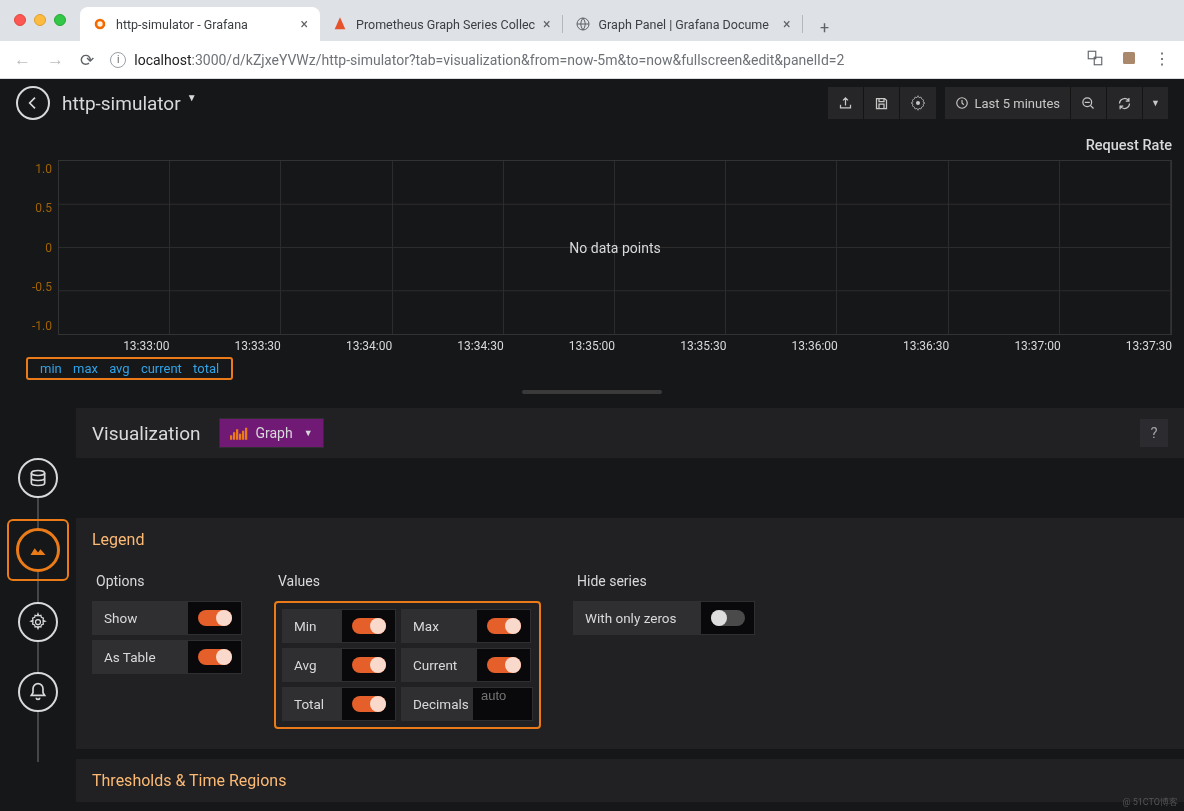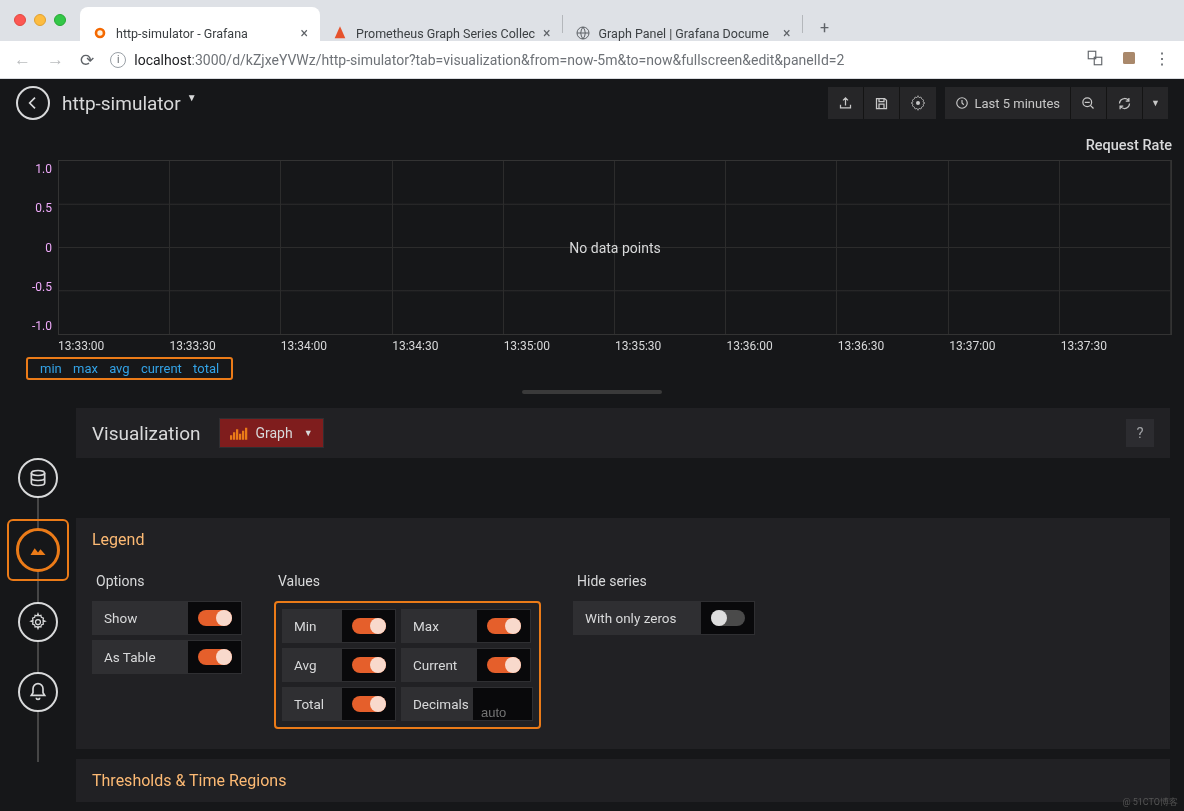--- a/index.html
+++ b/index.html
@@ -6,21 +6,21 @@
 body { font-family: -apple-system, BlinkMacSystemFont, "Segoe UI", Roboto, sans-serif; background: #161719; color: #d8d9da; width: 1184px; height: 811px; overflow: hidden; }
 
 
 .browser-chrome { background: #fff; }
 .tab-strip { height: 41px; background: #dee1e6; display: flex; align-items: flex-end; padding-left: 80px; position: relative; }
 .traffic-lights { position: absolute; left: 14px; top: 14px; display: flex; gap: 8px; }
 .traffic-light { width: 12px; height: 12px; border-radius: 50%; }
 .tl-red { background: #fc5753; border: 1px solid #e1483e; }
 .tl-yellow { background: #fdbc40; border: 1px solid #e0a02f; }
 .tl-green { background: #33c748; border: 1px solid #26a934; }
-.tab { height: 34px; min-width: 240px; background: #fff; border-radius: 8px 8px 0 0; display: flex; align-items: flex-end; padding: 0 12px; gap: 8px; font-size: 12.5px; color: #3c4043; position: relative; }
+.tab { height: 34px; min-width: 240px; background: #fff; border-radius: 8px 8px 0 0; display: flex; align-items: center; padding: 0 12px; gap: 8px; font-size: 12.5px; color: #3c4043; position: relative; }
 .tab.inactive { background: transparent; min-width: 240px; }
 .tab.inactive::after { content: ""; position: absolute; right: 0; top: 8px; height: 18px; width: 1px; background: #b4b7bb; }
 .tab-close { margin-left: auto; color: #5f6368; font-size: 14px; }
 .tab-favicon { width: 16px; height: 16px; display: flex; align-items: center; justify-content: center; }
 .new-tab { width: 28px; height: 28px; display: flex; align-items: center; justify-content: center; color: #5f6368; margin-left: 8px; }
 
 .url-bar { height: 38px; display: flex; align-items: center; padding: 0 14px; gap: 16px; background: #fff; border-bottom: 1px solid #dadce0; }
 .nav-btn { color: #5f6368; font-size: 17px; }
 .nav-btn.disabled { color: #babcbe; }
 .url-field { flex: 1; font-size: 14px; color: #202124; display: flex; align-items: center; gap: 8px; }
@@ -35,66 +35,66 @@
 .dash-title { font-size: 19px; color: #d8d9da; display: flex; align-items: flex-start; gap: 6px; }
 .header-toolbar { margin-left: auto; display: flex; gap: 9px; }
 .hbtn-group { display: flex; background: #262628; border-radius: 2px; }
 .hbtn { height: 32px; min-width: 36px; background: #262628; color: #c7c7c7; display: flex; align-items: center; justify-content: center; padding: 0 10px; font-size: 13px; gap: 6px; border-right: 1px solid #141414; }
 .hbtn:last-child { border-right: none; }
 
 
 .chart-panel { margin: 4px 12px 0 12px; }
 .chart-title { text-align: right; font-size: 14.5px; padding: 6px 0; color: #d8d9da; font-weight: 500; }
 .chart-grid { position: relative; height: 175px; display: flex; }
-.y-axis { width: 46px; display: flex; flex-direction: column; justify-content: space-between; align-items: flex-end; padding-right: 6px; font-size: 12px; color: #f0abfc; padding-top: 2px; padding-bottom: 2px; }
+.y-axis { width: 46px; display: flex; flex-direction: column; justify-content: space-between; align-items: flex-end; padding-right: 6px; font-size: 12px; color: #a16207; padding-top: 2px; padding-bottom: 2px; }
 .plot-area { flex: 1; border: 1px solid #333; position: relative; background: linear-gradient(to bottom, transparent 0%, transparent calc(25% - 1px), #2c2c2c 25%, transparent calc(25% + 1px), transparent calc(50% - 1px), #2c2c2c 50%, transparent calc(50% + 1px), transparent calc(75% - 1px), #2c2c2c 75%, transparent calc(75% + 1px)); }
 .plot-vgrid { position: absolute; top: 0; bottom: 0; left: 0; right: 0; display: flex; }
 .plot-vgrid span { flex: 1; border-right: 1px solid #2c2c2c; }
 .no-data { position: absolute; top: 50%; left: 50%; transform: translate(-50%, -50%); color: #d8d9da; font-size: 14px; }
 .x-axis { display: flex; padding-left: 46px; font-size: 12px; color: #d8d9da; margin-top: 4px; }
-.x-axis span { flex: 1; text-align: left; }
+.x-axis span { flex: 1; text-align: right; }
 .legend-row { text-align: left; padding: 4px 14px; }
 .legend-box { display: inline-block; border: 2px solid #eb7b18; border-radius: 3px; padding: 2px 8px; font-size: 13px; }
 .legend-box span { color: #33a2e5; margin: 0 4px; }
 .resize-handle { width: 140px; height: 4px; background: #3a3a3a; margin: 6px auto; border-radius: 2px; }
 
 
 .editor-area { display: flex; padding: 8px 0 0 0; }
 .side-tabs { width: 76px; display: flex; flex-direction: column; align-items: center; gap: 0; padding-top: 50px; position: relative; }
 .side-line { position: absolute; top: 66px; bottom: 40px; width: 2px; background: #464646; left: 50%; transform: translateX(-50%); z-index: 0; }
 .side-tab { width: 40px; height: 40px; border-radius: 50%; background: #161719; border: 2px solid #d8d9da; display: flex; align-items: center; justify-content: center; position: relative; z-index: 1; margin-bottom: 30px; }
 .side-tab.active { border: 3px solid #eb7b18; width: 44px; height: 44px; }
 .side-tab.active-outer { position: relative; }
 .side-tab.active-outer::before { content: ""; position: absolute; inset: -12px; border: 2px solid #eb7b18; border-radius: 6px; }
 .side-tab svg { width: 20px; height: 20px; }
 
-.editor-main { flex: 1; padding-right: 14px; }
+.editor-main { flex: 1; }
 .viz-header { background: #212124; display: flex; align-items: center; padding: 10px 16px; gap: 18px; }
 .viz-title { font-size: 19px; color: #d8d9da; }
-.viz-select { background: #7f1d1d; border: 1px solid #2f2f32; padding: 6px 30px 6px 10px; display: flex; align-items: center; gap: 8px; font-size: 14px; color: #d8d9da; position: relative; }
+.viz-select { background: #701a75; border: 1px solid #2f2f32; padding: 6px 30px 6px 10px; display: flex; align-items: center; gap: 8px; font-size: 14px; color: #d8d9da; position: relative; }
 .viz-select::after { content: "▼"; position: absolute; right: 10px; font-size: 9px; }
 .help-btn { margin-left: auto; width: 28px; height: 28px; background: #2c2c30; color: #9fa1a4; display: flex; align-items: center; justify-content: center; font-size: 15px; }
 .section-gap { height: 50px; background: #161719; }
 .section { background: #212124; margin-top: 10px; }
 .section-header { padding: 12px 16px; font-size: 16px; color: #fdba74; }
 .section-body { padding: 12px 16px 20px 16px; display: flex; gap: 32px; }
 .col { }
 .col-title { font-size: 14px; color: #d8d9da; margin-bottom: 12px; padding-left: 4px; }
 .values-box { border: 2px solid #eb7b18; border-radius: 4px; padding: 6px; }
 .form-row { display: flex; margin-bottom: 5px; }
 .form-row:last-child { margin-bottom: 0; }
 .form-label { background: #2f2f32; padding: 9px 12px; font-size: 13.5px; color: #d8d9da; width: 96px; }
 .form-label.wide { width: 128px; }
 .toggle-cell { background: #09090b; width: 54px; display: flex; align-items: center; justify-content: center; border: 1px solid #2f2f32; border-left: none; }
 .toggle { width: 34px; height: 16px; background: #4a4a4a; border-radius: 10px; position: relative; }
 .toggle.on { background: #e55f2b; }
 .toggle::after { content: ""; position: absolute; width: 16px; height: 16px; border-radius: 50%; background: #dedede; top: 0; left: 0; }
 .toggle.on::after { left: auto; right: 0; background: #f8d9cc; }
 .pair { display: flex; gap: 5px; }
-.input-cell { background: #09090b; border: 1px solid #2f2f32; border-left: none; width: 60px; padding: 0 8px; display: flex; align-items: flex-end; }
+.input-cell { background: #09090b; border: 1px solid #2f2f32; border-left: none; width: 60px; padding: 0 8px; display: flex; align-items: flex-start; }
 .input-cell input { background: transparent; border: none; color: #888; width: 100%; font-size: 13px; outline: none; }
 
 .watermark { position: absolute; bottom: 2px; right: 6px; font-size: 9px; color: #555; }
 </style>
 </head>
 <body>
 
 <div class="browser-chrome">
   <div class="tab-strip">
     <div class="traffic-lights">

